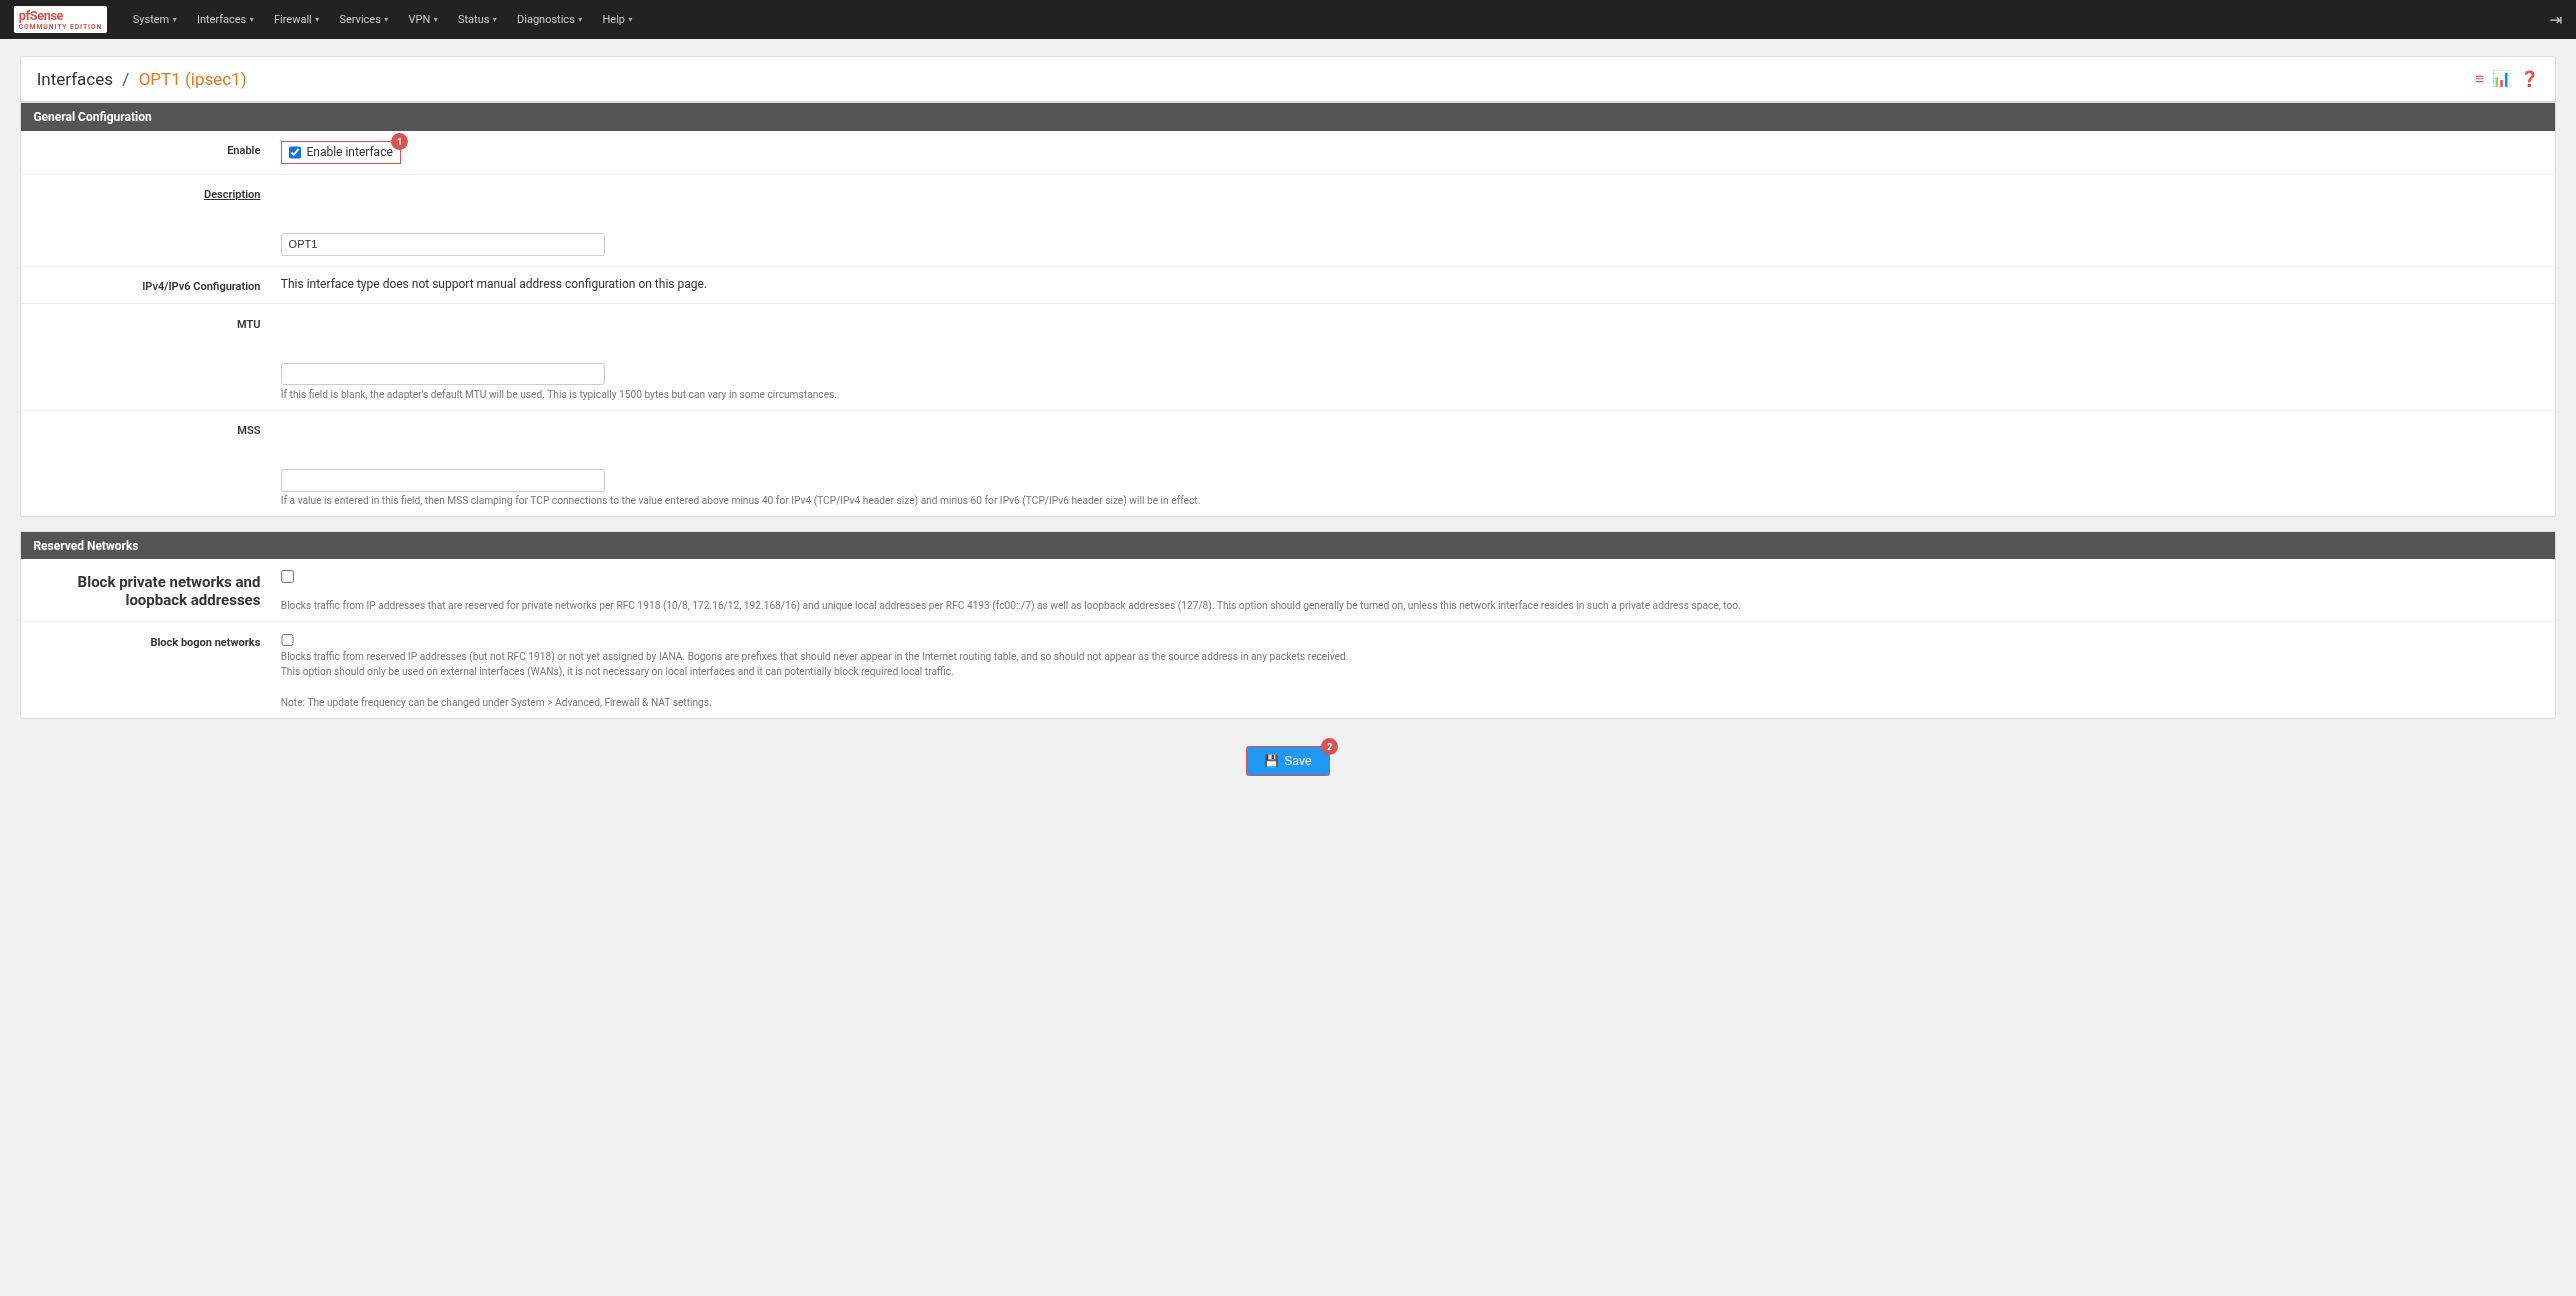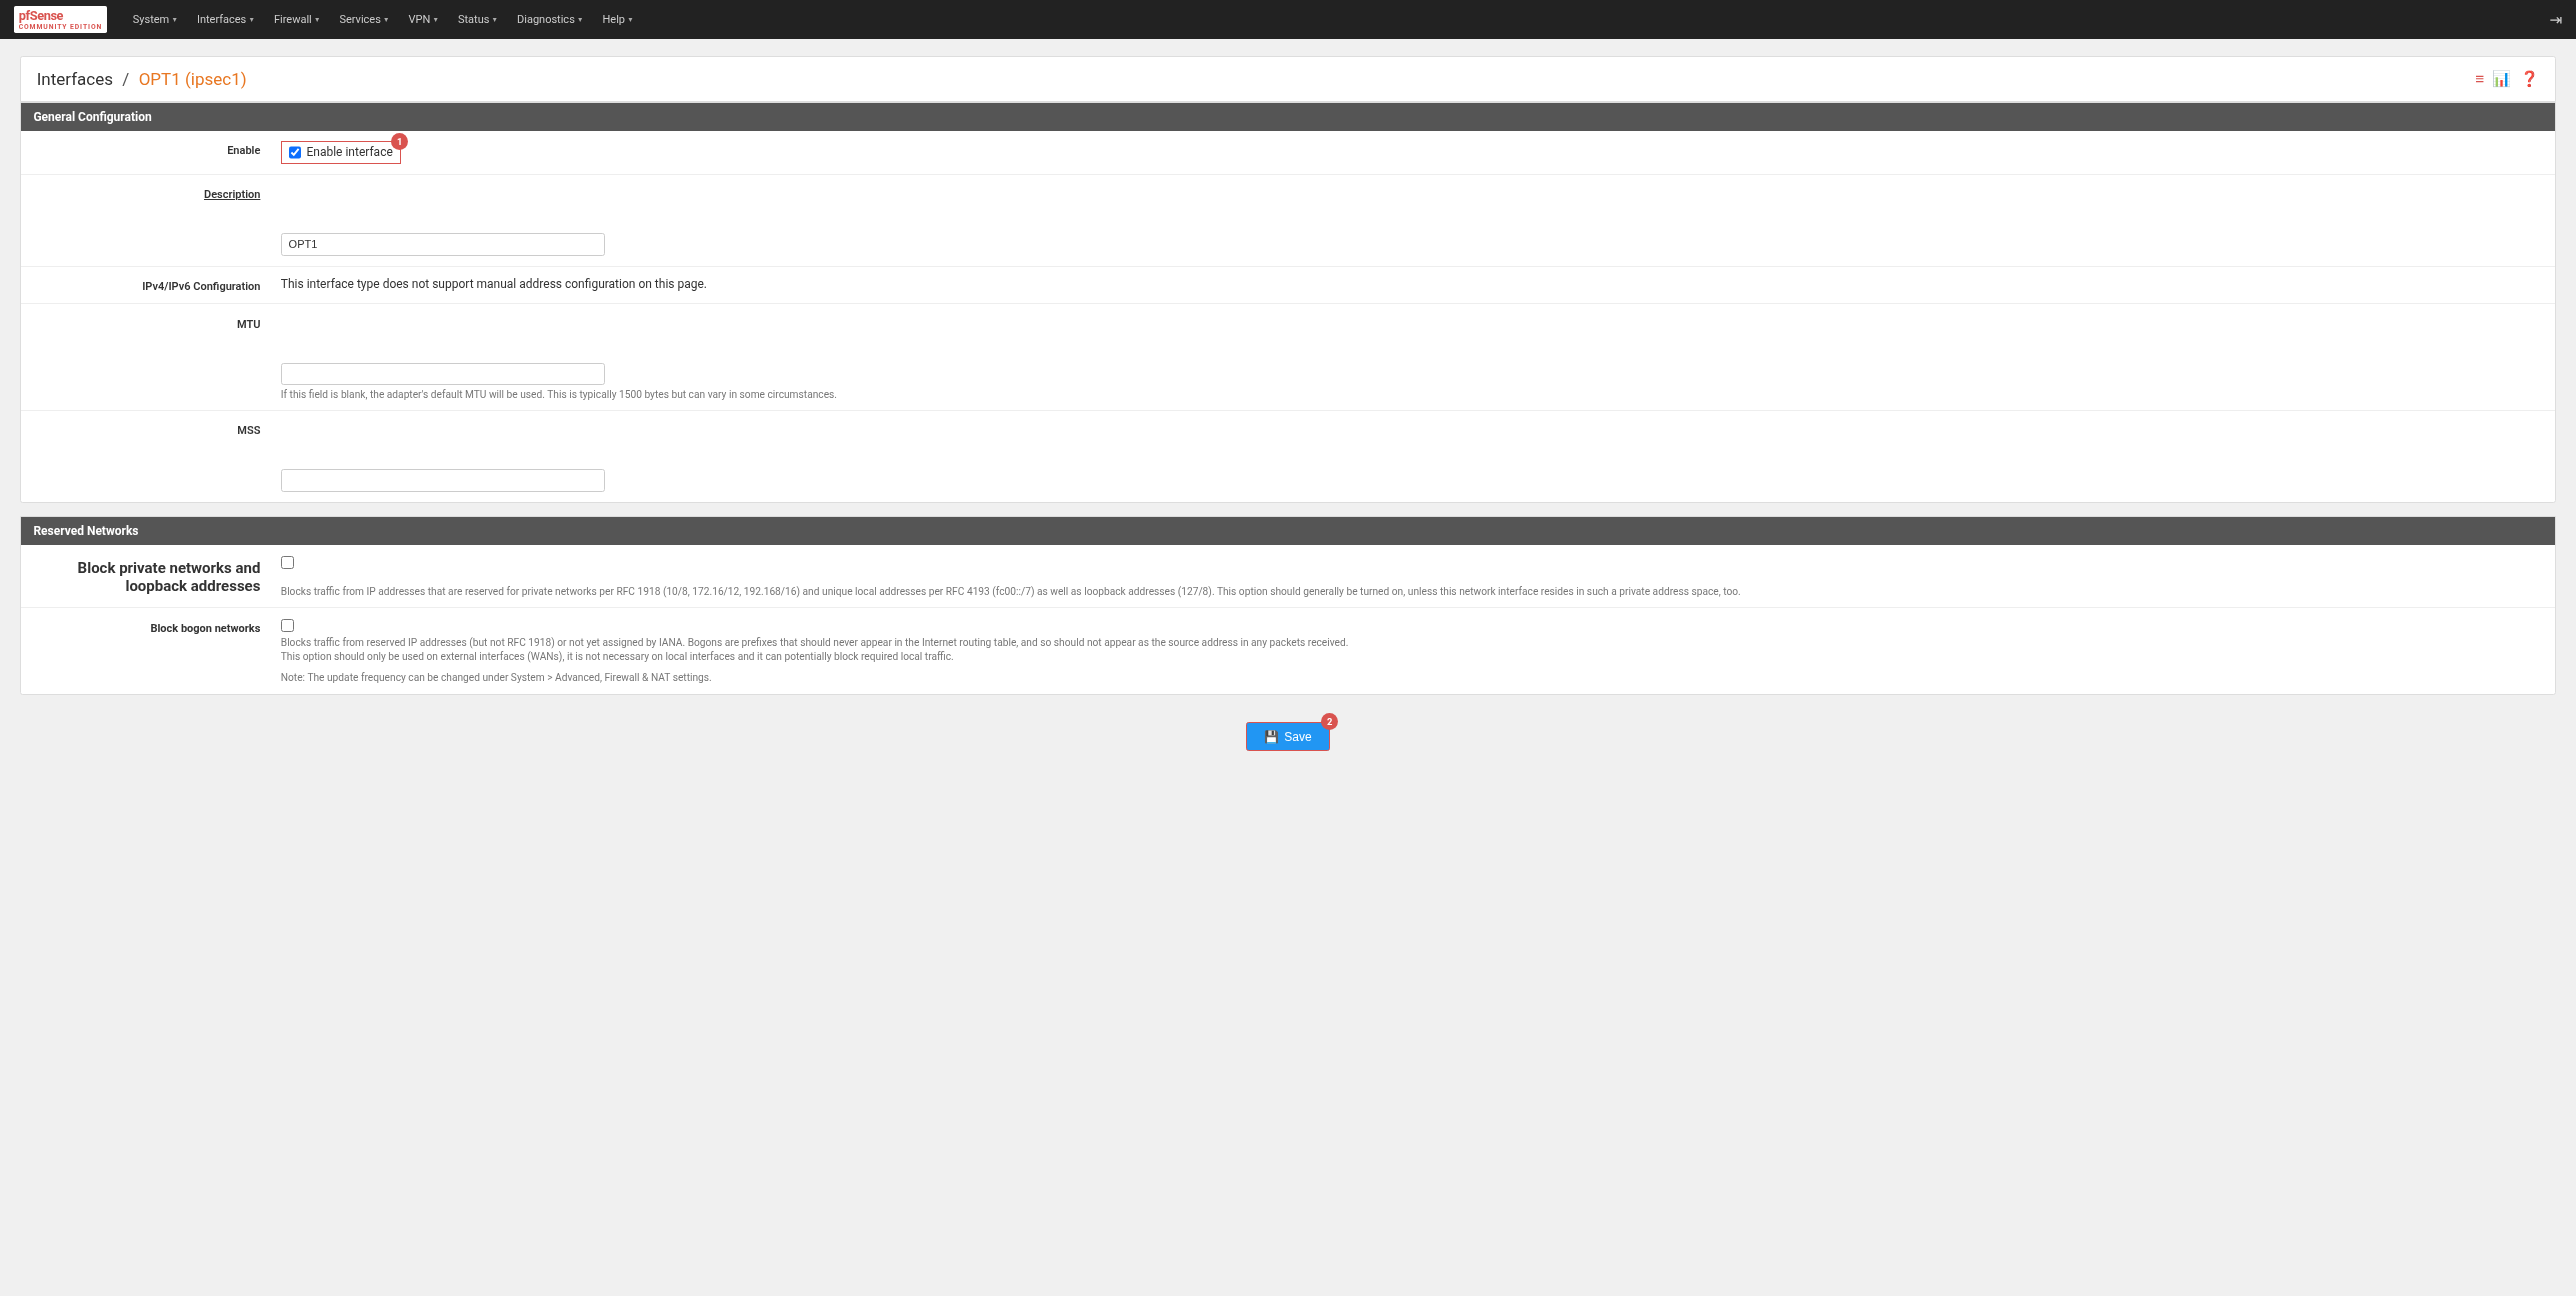--- a/index.html
+++ b/index.html
@@ -284,20 +284,21 @@
         <div class="form-content">
           <input type="text" class="form-input" value="" style="">
           <div class="form-hint">If this field is blank, the adapter's default MTU will be used. This is typically 1500 bytes but can vary in some circumstances.</div>
         </div>
       </div>
 
       <div class="form-row">
         <div class="form-label">MSS</div>
         <div class="form-content">
           <input type="text" class="form-input" value="" style="">
+          <div class="form-hint">If a value is entered in this field, then MSS clamping for TCP connections to the value entered above minus 40 for IPv4 (TCP/IPv4 header size) and minus 60 for IPv6 (TCP/IPv6 header size) will be in effect.</div>
         </div>
       </div>
 
     </div>
   </div>
 
   <div class="card">
     <div class="card-header">Reserved Networks</div>
     <div class="card-body">
 
@@ -316,21 +317,21 @@
       <div class="form-row">
         <div class="form-label" style="font-weight:bold; font-size:11px;">
           <span>Block bogon networks</span>
         </div>
         <div class="form-content">
           <div class="checkbox-row">
             <input type="checkbox" class="form-checkbox" style="">
           </div>
           <div class="form-hint" style="margin-top:5.1px;">Blocks traffic from reserved IP addresses (but not RFC 1918) or not yet assigned by IANA. Bogons are prefixes that should never appear in the Internet routing table, and so should not appear as the source address in any packets received.</div>
           <div class="form-hint" style="margin-top:3.4px;">This option should only be used on external interfaces (WANs), it is not necessary on local interfaces and it can potentially block required local traffic.</div>
-          <div class="form-hint" style="margin-top:10px;">Note: The update frequency can be changed under System &gt; Advanced, Firewall &amp; NAT settings.</div>
+          <div class="form-hint" style="margin-top:20px;">Note: The update frequency can be changed under System &gt; Advanced, Firewall &amp; NAT settings.</div>
         </div>
       </div>
 
     </div>
   </div>
 
   <div class="form-actions">
     <div class="save-btn-wrapper">
       <button class="save-btn">
         <span>💾</span>

